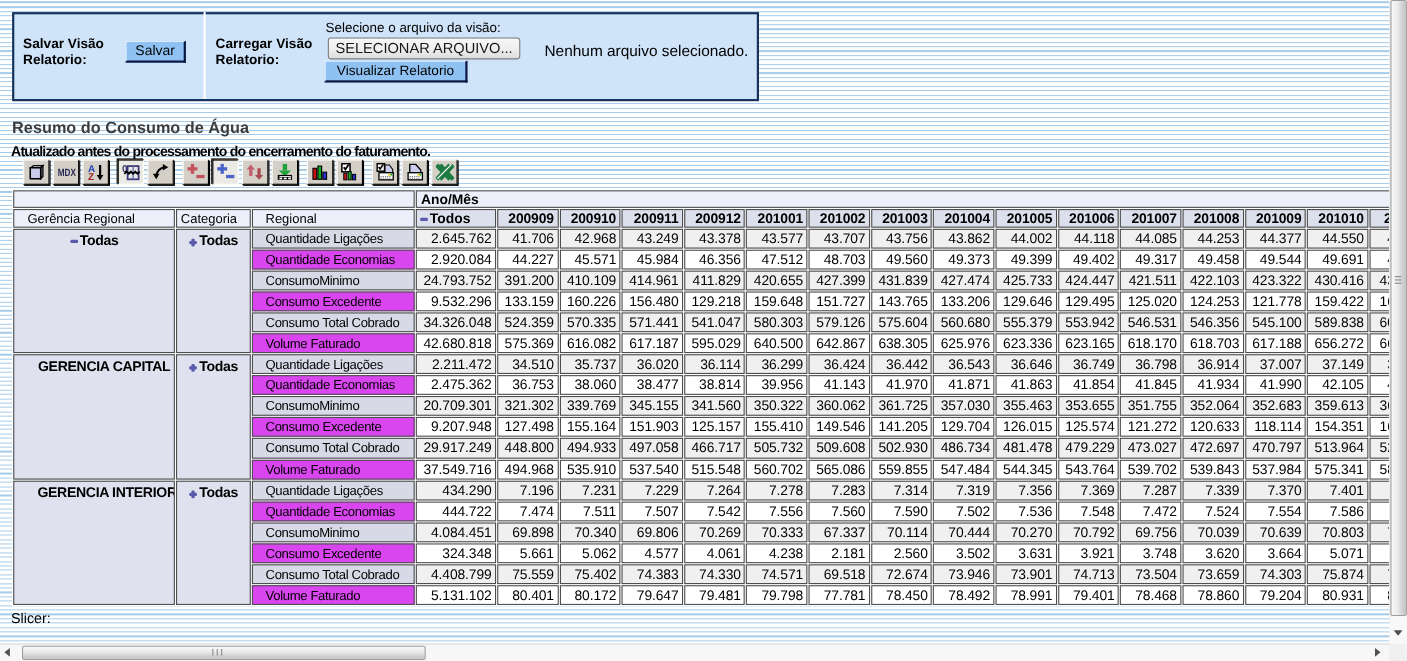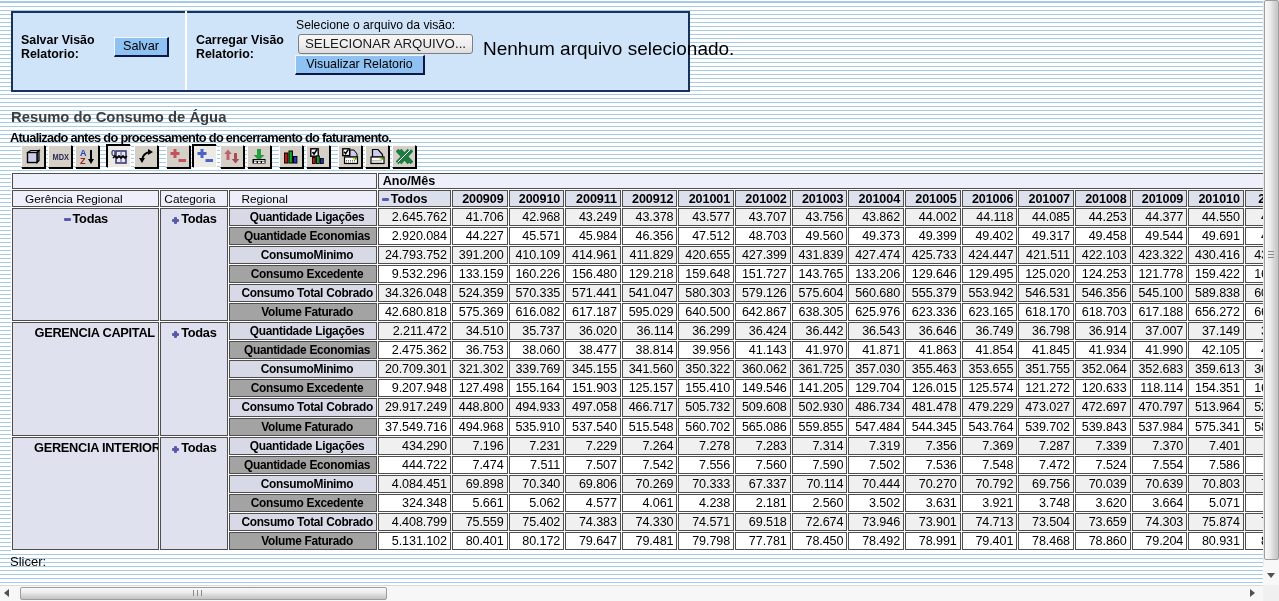--- a/index.html
+++ b/index.html
@@ -27,22 +27,22 @@
 table.mdx{border-collapse:separate;border-spacing:1px;background:#fff;table-layout:fixed;width:1293px;}
 table.mdx td{border:1px solid #4e4e4e;font-size:12.6px;color:#000;overflow:hidden;white-space:nowrap;
 padding:0 3px;height:16.05px;vertical-align:middle;}
 table.mdx td.hdr{background:#dcdfec;font-weight:bold;}
 table.mdx td.hdr1{background:#edf0fa;font-weight:bold;}
 table.mdx td.hdrt{background:#edf0fa;font-weight:normal;font-size:11.8px;letter-spacing:0px;}
 table.mdx td.num{text-align:right;letter-spacing:-0.1px;}
 table.mdx td.ne{background:#f0f0f0;}
 table.mdx td.no{background:#ffffff;}
 table.mdx td.me{background:#d7dae6;}
-table.mdx td.mo{background:#a3a3a3;}
-table.mdx td.meas{font-weight:bold;font-size:11.9px;padding:0 3px 0 11px;letter-spacing:-0.3px;text-align:center;}
+table.mdx td.mo{background:#d946ef;}
+table.mdx td.meas{font-weight:normal;font-size:11.9px;padding:0 3px 0 11px;letter-spacing:-0.3px;}
 table.mdx td.member{background:#dfe2ee;font-weight:bold;font-size:12.8px;vertical-align:top;padding-top:2px;letter-spacing:-0.3px;text-align:center;}
 .slicer{position:absolute;left:10px;top:554px;font-size:13px;color:#000;}
 .vsb{position:absolute;left:1263px;top:0;width:16px;height:585px;background:#f8f8f8;border-left:1px solid #e8e8e8;}
 .vthumb{position:absolute;left:1264px;top:0px;width:13px;height:558px;border:1px solid #9d9d9d;border-radius:2px;
 background:linear-gradient(90deg,#f9f9f9 0%,#ececec 40%,#cdcdcd 82%,#c6c6c6 100%);}
 .vgrip{position:absolute;left:1268px;width:6px;height:1px;background:#8a8a8a;}
 .vbtn{position:absolute;left:1263px;top:566px;width:16px;height:19px;background:#f8f8f8;}
 .varr{position:absolute;left:1267px;top:573px;width:0;height:0;border-left:4.5px solid transparent;border-right:4.5px solid transparent;border-top:5px solid #505050;}
 .hsb{position:absolute;left:0;top:585px;width:1263px;height:16px;background:#f7f7f7;border-top:1px solid #d9d9d9;}
 .hthumb{position:absolute;left:20px;top:587px;width:365px;height:11px;border:1px solid #9d9d9d;border-radius:2px;
@@ -57,21 +57,21 @@
 .pi b{position:absolute;left:2px;top:0;width:3px;height:7px;background:#5a5aad;border-radius:1px;}
 </style></head>
 <body>
 <div class="panel"></div>
 <div class="pdiv"></div>
 <div class="blab" style="left:21px;top:34px">Salvar Visão<br>Relatorio:</div>
 <div class="bluebtn" style="left:114px;top:37px;width:52px;height:17px;font-size:12.7px;line-height:17px">Salvar</div>
 <div class="blab" style="left:196px;top:34px">Carregar Visão<br>Relatorio:</div>
 <div style="position:absolute;left:296px;top:18px;font-size:12.2px">Selecione o arquivo da visão:</div>
 <div class="filebtn">SELECIONAR ARQUIVO...</div>
-<div style="position:absolute;left:483px;top:38px;font-size:19px">Nenhum arquivo selecionado.</div>
+<div style="position:absolute;left:495px;top:38px;font-size:14px">Nenhum arquivo selecionado.</div>
 <div class="bluebtn" style="left:295px;top:55px;width:127px;height:17px;font-size:12.4px;line-height:17px">Visualizar Relatorio</div>
 <div class="title">Resumo do Consumo de Água</div>
 <div class="subtitle">Atualizado antes do processamento do encerramento do faturamento.</div>
 <div class="toolbar">
     <div class="tbtn">
       <svg width="17" height="17" viewBox="0 0 17 17">
         <polygon points="3,4.5 5.5,2.5 14,2.5 12,4.5" fill="#d8d8ee" stroke="#000" stroke-width="1.2"></polygon>
         <polygon points="12,4.5 14,2.5 14,12.5 12,14.5" fill="#9e9ec4" stroke="#000" stroke-width="1.2"></polygon>
         <rect x="2.5" y="4.5" width="9.5" height="10" fill="#ccccea" stroke="#000" stroke-width="1.4"></rect>
       </svg>

